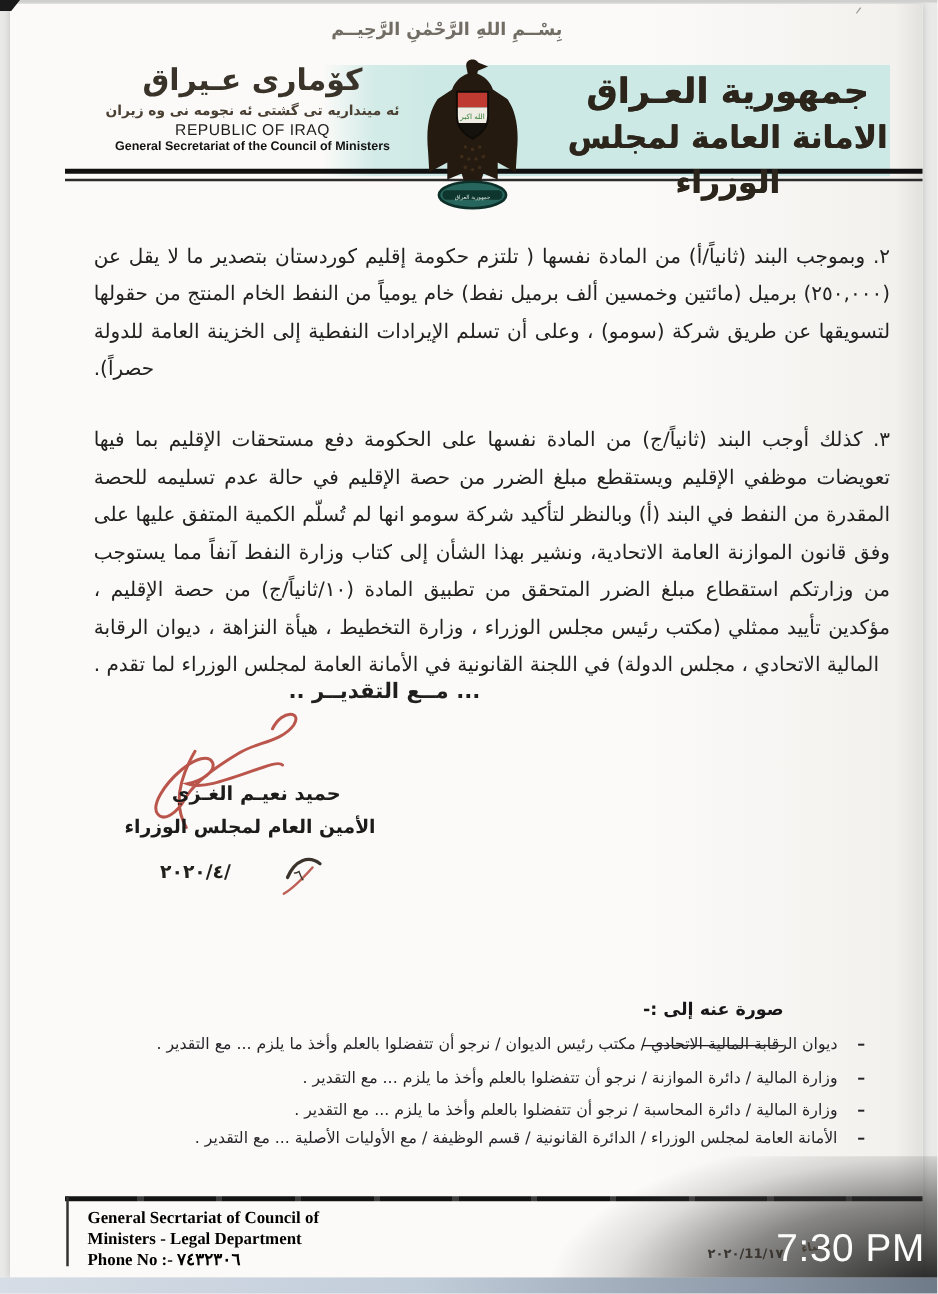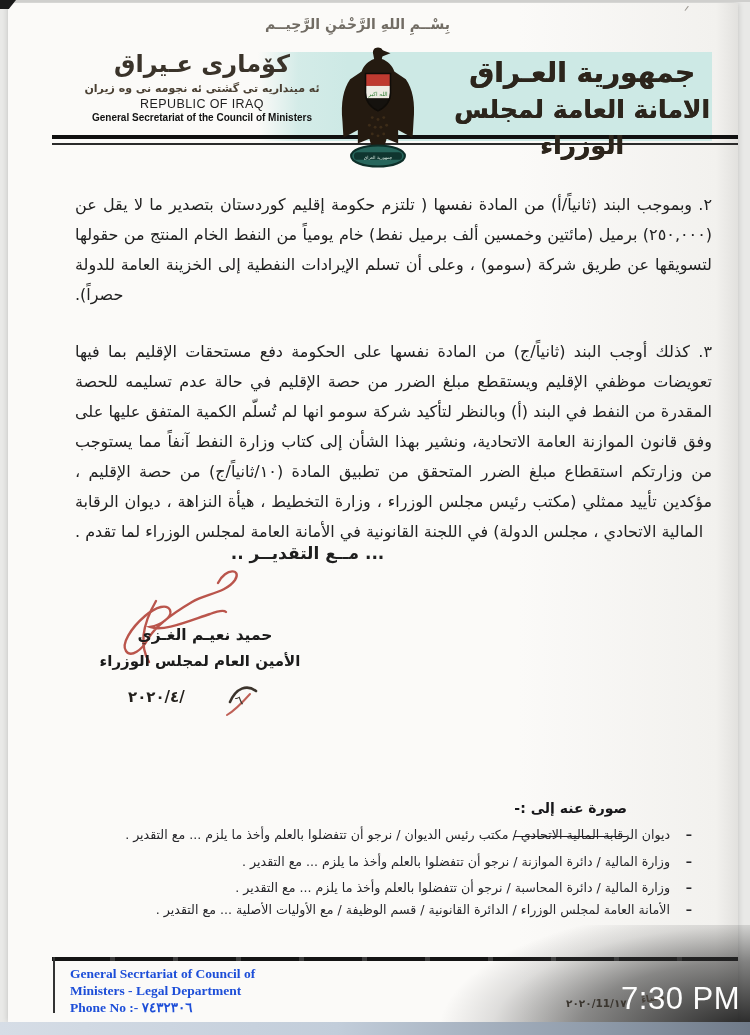--- a/index.html
+++ b/index.html
@@ -51,21 +51,21 @@
            border-bottom:1.6px solid #17171a;padding-bottom:20px;}
   .cc-row{right:58px;text-align:right;font-size:12.6px;color:#26262a;white-space:nowrap;padding-right:22px;}
   .cc-dash{position:absolute;right:0;top:0;font-weight:bold;}
   .cc-0{top:827px;} .cc-1{top:854px;} .cc-2{top:880px;} .cc-3{top:902px;}
 
   
   .f-rule{left:52px;top:957px;width:686px;height:4px;
           background:repeating-linear-gradient(to right,#141414 0 58px,#3d3d3d 58px 63px);}
   .f-vline{left:53px;top:957px;width:2px;height:56px;background:#333;}
   .f-en{left:70px;top:965px;font-family:"Liberation Serif",serif;font-weight:bold;font-size:13.5px;
-        line-height:17px;color:#1d4ed8;}
+        line-height:17px;color:#000000;}
   .f-date{left:566px;top:997px;font-size:10.5px;font-weight:bold;color:#3a352e;direction:ltr;z-index:8;}
   .f-note{left:641px;top:992px;font-size:9.5px;font-weight:bold;color:#47413a;transform:rotate(-10deg);z-index:8;}
 
   .vignette{left:420px;top:925px;width:330px;height:97px;z-index:7;
             background:radial-gradient(ellipse 115% 160% at 100% 110%,rgba(15,15,15,.92) 0,rgba(45,45,45,.55) 45%,rgba(90,90,90,.18) 68%,transparent 82%);}
   .time{right:10px;top:981px;font-family:"Liberation Sans",sans-serif;font-size:31px;color:#fdfdfd;
         letter-spacing:.5px;z-index:9;}
   .bottom-strip{left:0;top:1022px;width:750px;height:13px;z-index:6;
             background:linear-gradient(to right,#d6dde6 0,#c2cdda 45%,#8e9aa9 80%,#6f7a88 100%);}
 </style>

